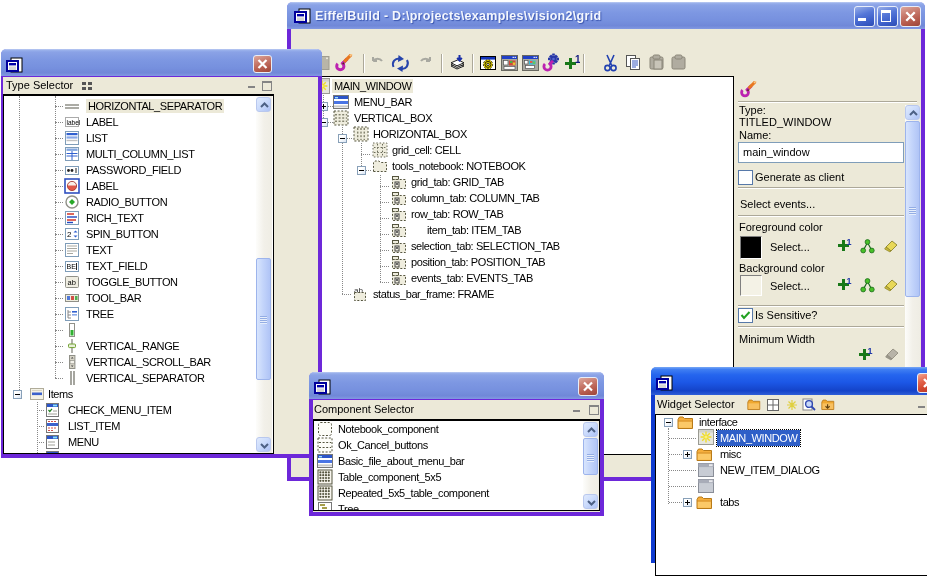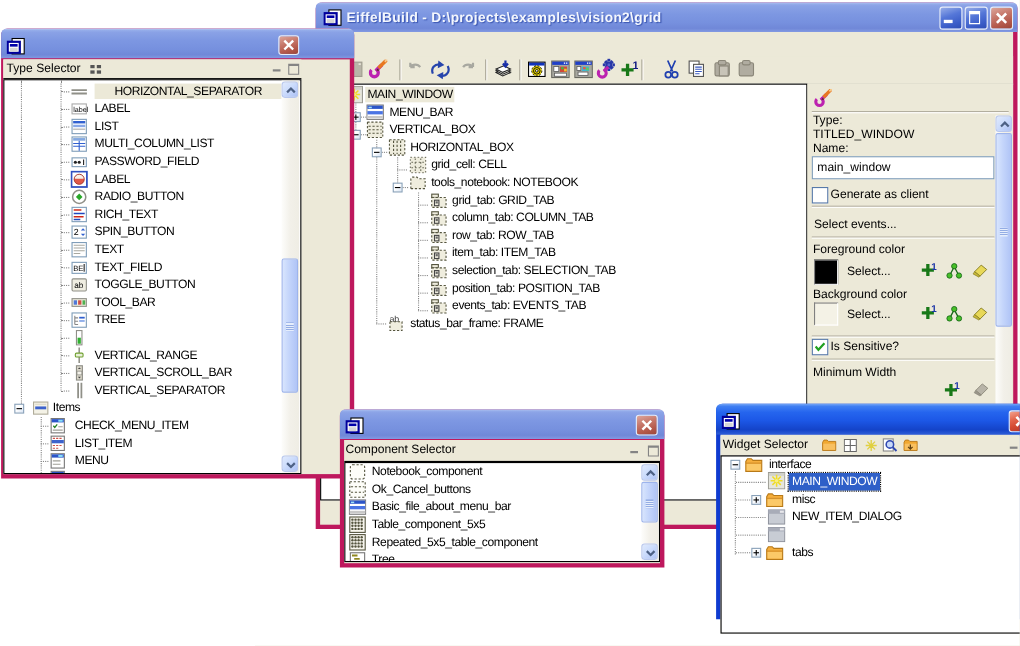--- a/index.html
+++ b/index.html
@@ -1,19 +1,19 @@
 <!DOCTYPE html>
 <html><head><meta charset="utf-8"><style>
 html,body{margin:0;padding:0}
 body{width:927px;height:587px;background:#fff;overflow:hidden;position:relative;
  font-family:"Liberation Sans",sans-serif;font-size:11px;color:#000;}
 .a{position:absolute}
 .win{position:absolute;border-radius:6px 6px 0 0}
 .tb{position:absolute;left:0;right:0;top:0;border-radius:5px 5px 0 0}
-.inact{background:#be185d}
+.inact{background:#6d28d9}
 .inact .tb{height:27px;background:linear-gradient(180deg,#BCCBF2 0%,#94ACEA 6%,#8AA2E6 12%,#7D97E2 40%,#7690DE 70%,#7088D8 88%,#8299E2 100%)}
 .act{background:#0F3BD0}
 .act .tb{height:28px;background:linear-gradient(180deg,#77A7F5 0%,#3F7EF2 9%,#2565EE 28%,#1C57E6 55%,#1443C8 85%,#2E5ED8 100%)}
 .client{position:absolute;left:3px;right:4px;top:27px;bottom:4px;background:#ECE9D8}
 .xbtn{position:absolute;border-radius:3px;border:1px solid #E7EDF9;color:#fff}
 .xr{background:linear-gradient(160deg,#F2A490 0%,#E3644C 35%,#D44A32 60%,#B03326 100%)}
 .xri{background:linear-gradient(160deg,#DDA79C 0%,#C6776A 40%,#B55A4C 70%,#9C4538 100%)}
 .bblue{background:linear-gradient(160deg,#98AEE8 0%,#5577D8 40%,#3B5DC8 75%,#2E4DB4 100%)}
 .xg{position:absolute;left:0;top:0;width:100%;height:100%}
 .strip{position:absolute;background:#ECE9D8;border-bottom:1px solid #000}
@@ -298,21 +298,21 @@
       </svg>
   <svg class="ic16" style="left:99px;top:193px" viewBox="0 0 16 16">
         <rect x="1.5" y="2.5" width="6" height="3" fill="#EFEDDE" stroke="#55553F"></rect>
         <rect x="1.5" y="5.5" width="13" height="9" fill="#EFEDDE" stroke="#55553F" stroke-dasharray="2 1.6"></rect>
         <rect x="4" y="8" width="4" height="5" fill="#EFEDDE" stroke="#444"></rect>
         <rect x="5" y="9" width="2" height="2" fill="#666"></rect>
       </svg>
   <div class="row" style="left:119px;top:97px">grid_tab: GRID_TAB</div>
   <div class="row" style="left:119px;top:113px">column_tab: COLUMN_TAB</div>
   <div class="row" style="left:119px;top:129px">row_tab: ROW_TAB</div>
-  <div class="row" style="left:119px;top:145px">item_tab: ITEM_TAB</div>
+  <div class="row" style="left:135px;top:145px">item_tab: ITEM_TAB</div>
   <div class="row" style="left:119px;top:161px">selection_tab: SELECTION_TAB</div>
   <div class="row" style="left:119px;top:177px">position_tab: POSITION_TAB</div>
   <div class="row" style="left:119px;top:193px">events_tab: EVENTS_TAB</div>
   <svg class="ic16" style="left:61px;top:209px" viewBox="0 0 16 16">
         <text x="1" y="7" font-size="8" font-family="Liberation Sans" fill="#333">ab</text>
         <rect x="1.5" y="6.5" width="11" height="8" fill="#EFEDDE" stroke="#55553F" stroke-dasharray="2 1.6"></rect>
       </svg>
   <div class="row" style="left:81px;top:209px">status_bar_frame: FRAME</div>
  </div>
 
@@ -399,21 +399,21 @@
   <div class="sb sbh" style="left:170px;top:361px;width:17px;height:15px">
    <div class="sbtn" style="left:1px;top:0">
           <svg class="ar" style="left:3px;top:2px" width="9" height="11">
             <path d="M3 2 L6.5 5.5 L3 9" stroke="#4D6185" stroke-width="2" fill="none"></path>
           </svg>
         </div>
   </div>
  </div>
 </div>
 
-<div class="win inact" id="wtype" style="left:1px;top:26px;width:321px;height:409px">
+<div class="win inact" id="wtype" style="left:1px;top:49px;width:321px;height:409px">
  <div class="client" style="left:2px;top:28px"></div>
  <div class="tb"></div>
  <svg class="a" style="left:5px;top:8px" width="17" height="17" viewBox="0 0 17 17">
   <rect x="5" y="1" width="11" height="14" fill="#fff" stroke="#000"></rect>
   <rect x="1" y="4" width="11" height="10" fill="#fff" stroke="#00009C" stroke-width="2"></rect>
   <rect x="3" y="6" width="7" height="2.4" fill="#0000A8"></rect>
   <rect x="3" y="9.4" width="7" height="3.6" fill="#D6D6D6"></rect>
  </svg>
  <div class="xbtn xri" style="left:252px;top:6px;width:17px;height:16px">
    <svg class="xg" viewBox="0 0 17 16">
@@ -452,21 +452,21 @@
   <div class="doth" style="left:51px;top:234px;width:8px"></div>
   <div class="doth" style="left:51px;top:250px;width:8px"></div>
   <div class="doth" style="left:51px;top:266px;width:8px"></div>
   <div class="doth" style="left:51px;top:282px;width:8px"></div>
   <div class="doth" style="left:33px;top:314px;width:7px"></div>
   <div class="doth" style="left:33px;top:330px;width:7px"></div>
   <div class="doth" style="left:33px;top:346px;width:7px"></div>
   <svg class="ic16" style="left:60px;top:2px" viewBox="0 0 16 16">
         <path d="M1 7 H15 M1 10 H15" stroke="#909088" stroke-width="1.6"></path>
       </svg>
-  <div class="row" style="left:82px;top:2px"><span class="hl" style="padding:1px 18px">HORIZONTAL_SEPARATOR</span></div>
+  <div class="row" style="left:82px;top:2px"><span class="hl" style="padding:1px 2px">HORIZONTAL_SEPARATOR</span></div>
   <svg class="ic16" style="left:60px;top:18px" viewBox="0 0 16 16">
         <rect x="1.5" y="3.5" width="13" height="9" fill="#fff" stroke="#AAA"></rect>
         <text x="2.5" y="10.5" font-size="6.5" fill="#000" font-family="Liberation Sans">label</text>
       </svg>
   <div class="row" style="left:82px;top:18px">LABEL</div>
   <svg class="ic16" style="left:60px;top:34px" viewBox="0 0 16 16">
         <rect x="1.5" y="1.5" width="13" height="13" fill="#fff" stroke="#7F9DB9"></rect>
         <rect x="2.5" y="3" width="11" height="2.2" fill="#3060D0"></rect>
         <rect x="2.5" y="6.4" width="11" height="2.2" fill="#88A8E8"></rect>
         <rect x="2.5" y="9.8" width="11" height="1.4" fill="#C0C0C0"></rect>

